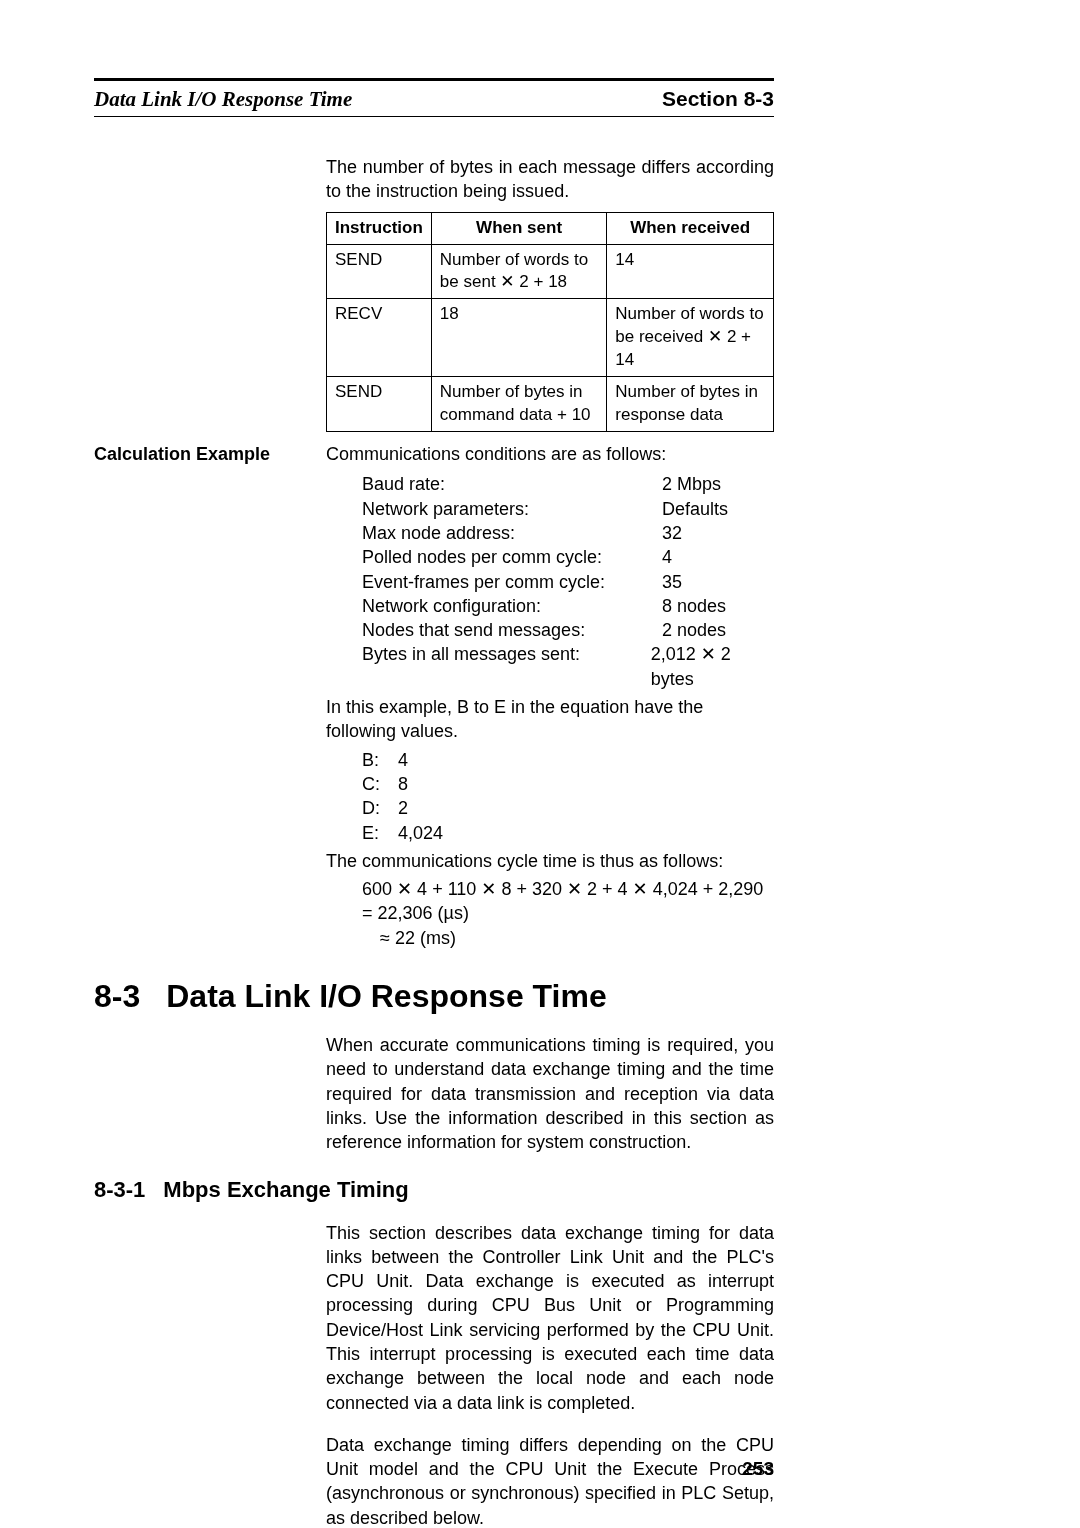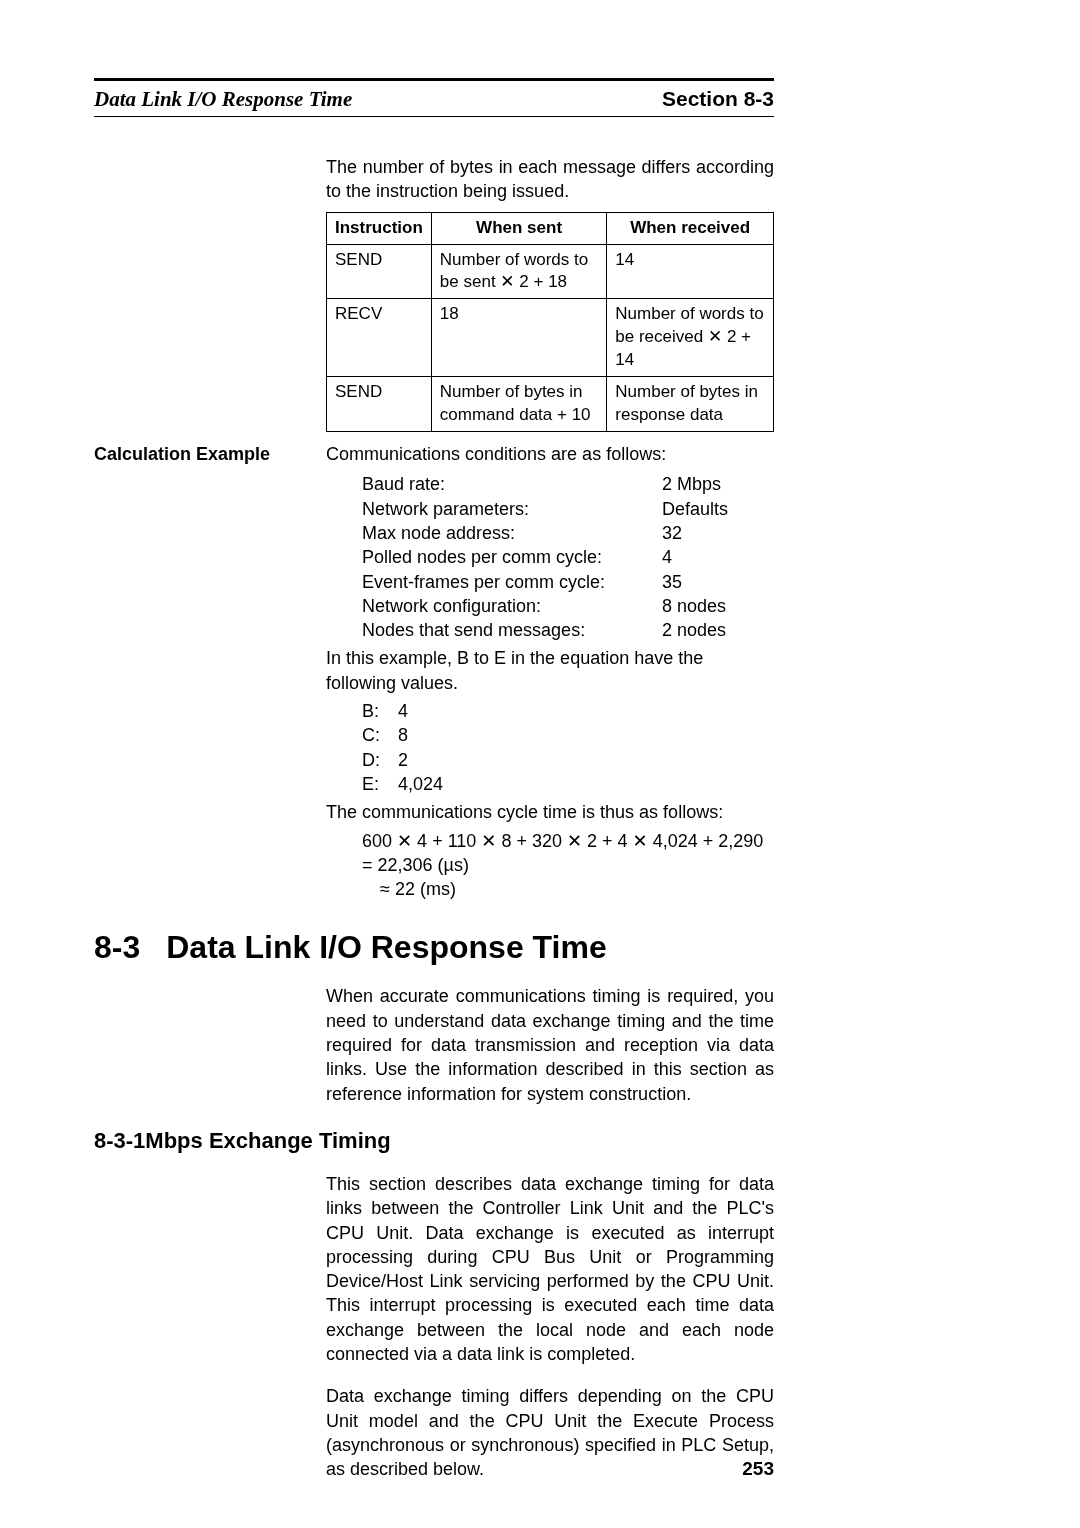--- a/index.html
+++ b/index.html
@@ -108,20 +108,21 @@
     font-weight: bold;
     display: flex;
     gap: 26px;
   }
   h2.sec .num { }
   h3.sub {
     margin: 22px 0 10px 0;
     font-size: 22px;
     font-weight: bold;
     display: flex;
+    gap: 18px;
   }
   .para {
     text-align: justify;
     margin-bottom: 10px;
   }
   .pagenum {
     position: absolute;
     bottom: 48px;
     right: 90px;
     font-weight: bold;
@@ -196,20 +197,24 @@
             <div class="cond-k">Event-frames per comm cycle:</div>
             <div class="cond-v">35</div>
           </div>
       <div class="cond-row">
             <div class="cond-k">Network configuration:</div>
             <div class="cond-v">8 nodes</div>
           </div>
       <div class="cond-row">
             <div class="cond-k">Nodes that send messages:</div>
             <div class="cond-v">2 nodes</div>
+          </div>
+      <div class="cond-row">
+            <div class="cond-k">Bytes in all messages sent:</div>
+            <div class="cond-v">2,012 ✕ 2 bytes</div>
           </div>
     </div>
 
     <div class="note-line">In this example, B to E in the equation have the following values.</div>
 
     <div class="vals">
       <div class="vals-row">
             <div class="vals-k">B:</div>
             <div>4</div>
           </div>

